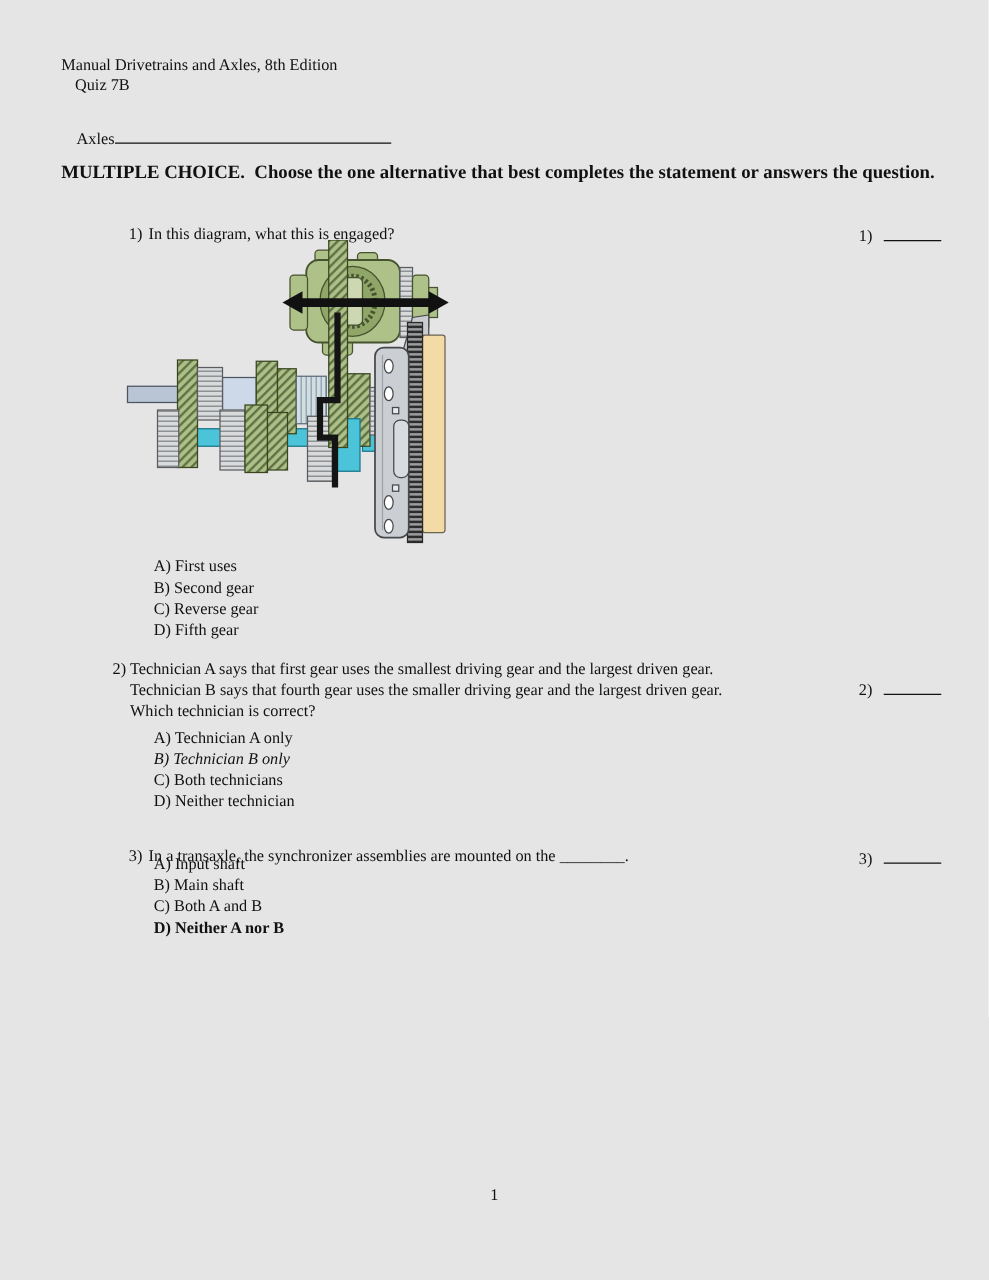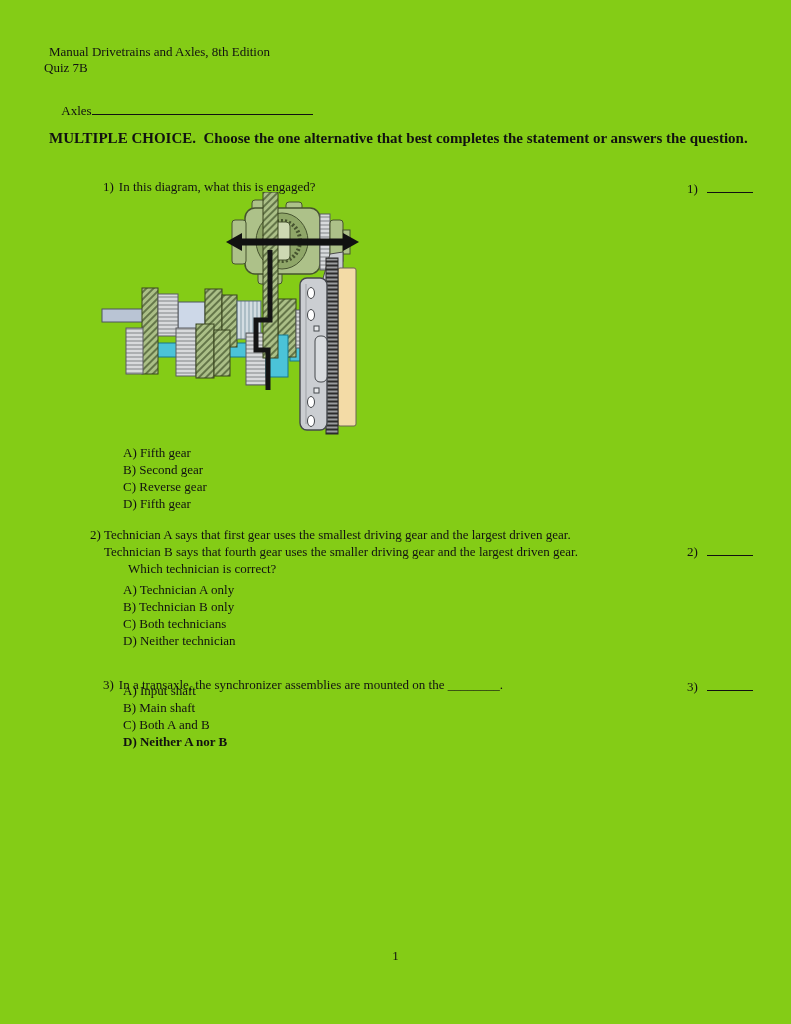--- a/index.html
+++ b/index.html
@@ -1,37 +1,37 @@
 <!DOCTYPE html>
 <html><head>
 <meta charset="utf-8">
 <style>
   html,body { margin:0; padding:0; background:#ffffff; }
   .page {
-    position:relative; width:791px; height:1024px; background:#84cc16;
+    position:relative; width:791px; height:1024px; background:#e5e5e5;
     font-family:"Liberation Serif", serif; color:#111; overflow:hidden;
   }
   .t { position:absolute; font-size:13px; line-height:15px; white-space:pre; }
   .bold { font-weight:bold; }
   .mc-head { font-size:15px; }
   .qnum { display:inline-block; }
   .qt { margin-left:5px; }
   .blank { display:inline-block; border-bottom:1.5px solid #111; }
   .name-blank { width:221px; height:13px; }
   .answer-blank { width:46px; height:13px; margin-left:9px; }
   .pageno { left:0; right:0; text-align:center; }
   svg .ol { stroke:#39451f; stroke-width:1; }
 </style>
 </head>
 <body>
 
 <div class="page">
 
   <div class="t" style="left:49px; top:44px;">Manual Drivetrains and Axles, 8th Edition</div>
-  <div class="t" style="left:44px; top:60px;">Quiz 7B</div>
+  <div class="t" style="left:60px; top:60px;">Quiz 7B</div>
 
   <div class="t" style="left:49px; top:86px;">
     <span>Axles</span><span class="blank name-blank"></span>
   </div>
 
   <div class="t bold mc-head" style="left:49px; top:131px;">MULTIPLE CHOICE.  Choose the one alternative that best completes the statement or answers the question.</div>
 
   <div class="t" style="left:90px; top:164px;">
     <span class="qnum">1)</span><span class="qt">In this diagram, what this is engaged?</span>
   </div>
@@ -120,34 +120,34 @@
 
     <path d="M170,58 L170,128 L156,128 L156,158 L168,158 L168,198" fill="none" stroke="#141414" stroke-width="5"></path>
 
     <g>
       <line x1="138" y1="50" x2="247" y2="50" stroke="#111111" stroke-width="7"></line>
       <polygon points="126,50 142,41 142,59" fill="#111111"></polygon>
       <polygon points="259,50 243,41 243,59" fill="#111111"></polygon>
     </g>
   </svg>
 
-  <div class="t" style="left:123px; top:445px;">A) Fifth gear</div>
+  <div class="t" style="left:123px; top:445px;">A) First uses</div>
   <div class="t" style="left:123px; top:462px;">B) Second gear</div>
   <div class="t" style="left:123px; top:479px;">C) Reverse gear</div>
   <div class="t" style="left:123px; top:496px;">D) Fifth gear</div>
 
   <div class="t" style="left:90px; top:527px;">2)</div>
   <div class="t" style="left:104px; top:527px;">Technician A says that first gear uses the smallest driving gear and the largest driven gear.</div>
   <div class="t" style="left:104px; top:544px;">Technician B says that fourth gear uses the smaller driving gear and the largest driven gear.</div>
-  <div class="t" style="left:104px; top:561px;margin-left:24px;">Which technician is correct?</div>
+  <div class="t" style="left:104px; top:561px;">Which technician is correct?</div>
   <div class="t" style="left:674px; top:527px;">
     <span>2)</span><span class="blank answer-blank"></span>
   </div>
   <div class="t" style="left:123px; top:582px;">A) Technician A only</div>
-  <div class="t" style="left:123px; top:599px;">B) Technician B only</div>
+  <div class="t" style="left:123px; top:599px;font-style:italic;">B) Technician B only</div>
   <div class="t" style="left:123px; top:616px;">C) Both technicians</div>
   <div class="t" style="left:123px; top:633px;">D) Neither technician</div>
 
   <div class="t" style="left:90px; top:662px;">
     <span class="qnum">3)</span><span class="qt">In a transaxle, the synchronizer assemblies are mounted on the ________.</span>
   </div>
   <div class="t" style="left:674px; top:662px;">
     <span>3)</span><span class="blank answer-blank"></span>
   </div>
   <div class="t" style="left:123px; top:683px;">A) Input shaft</div>

